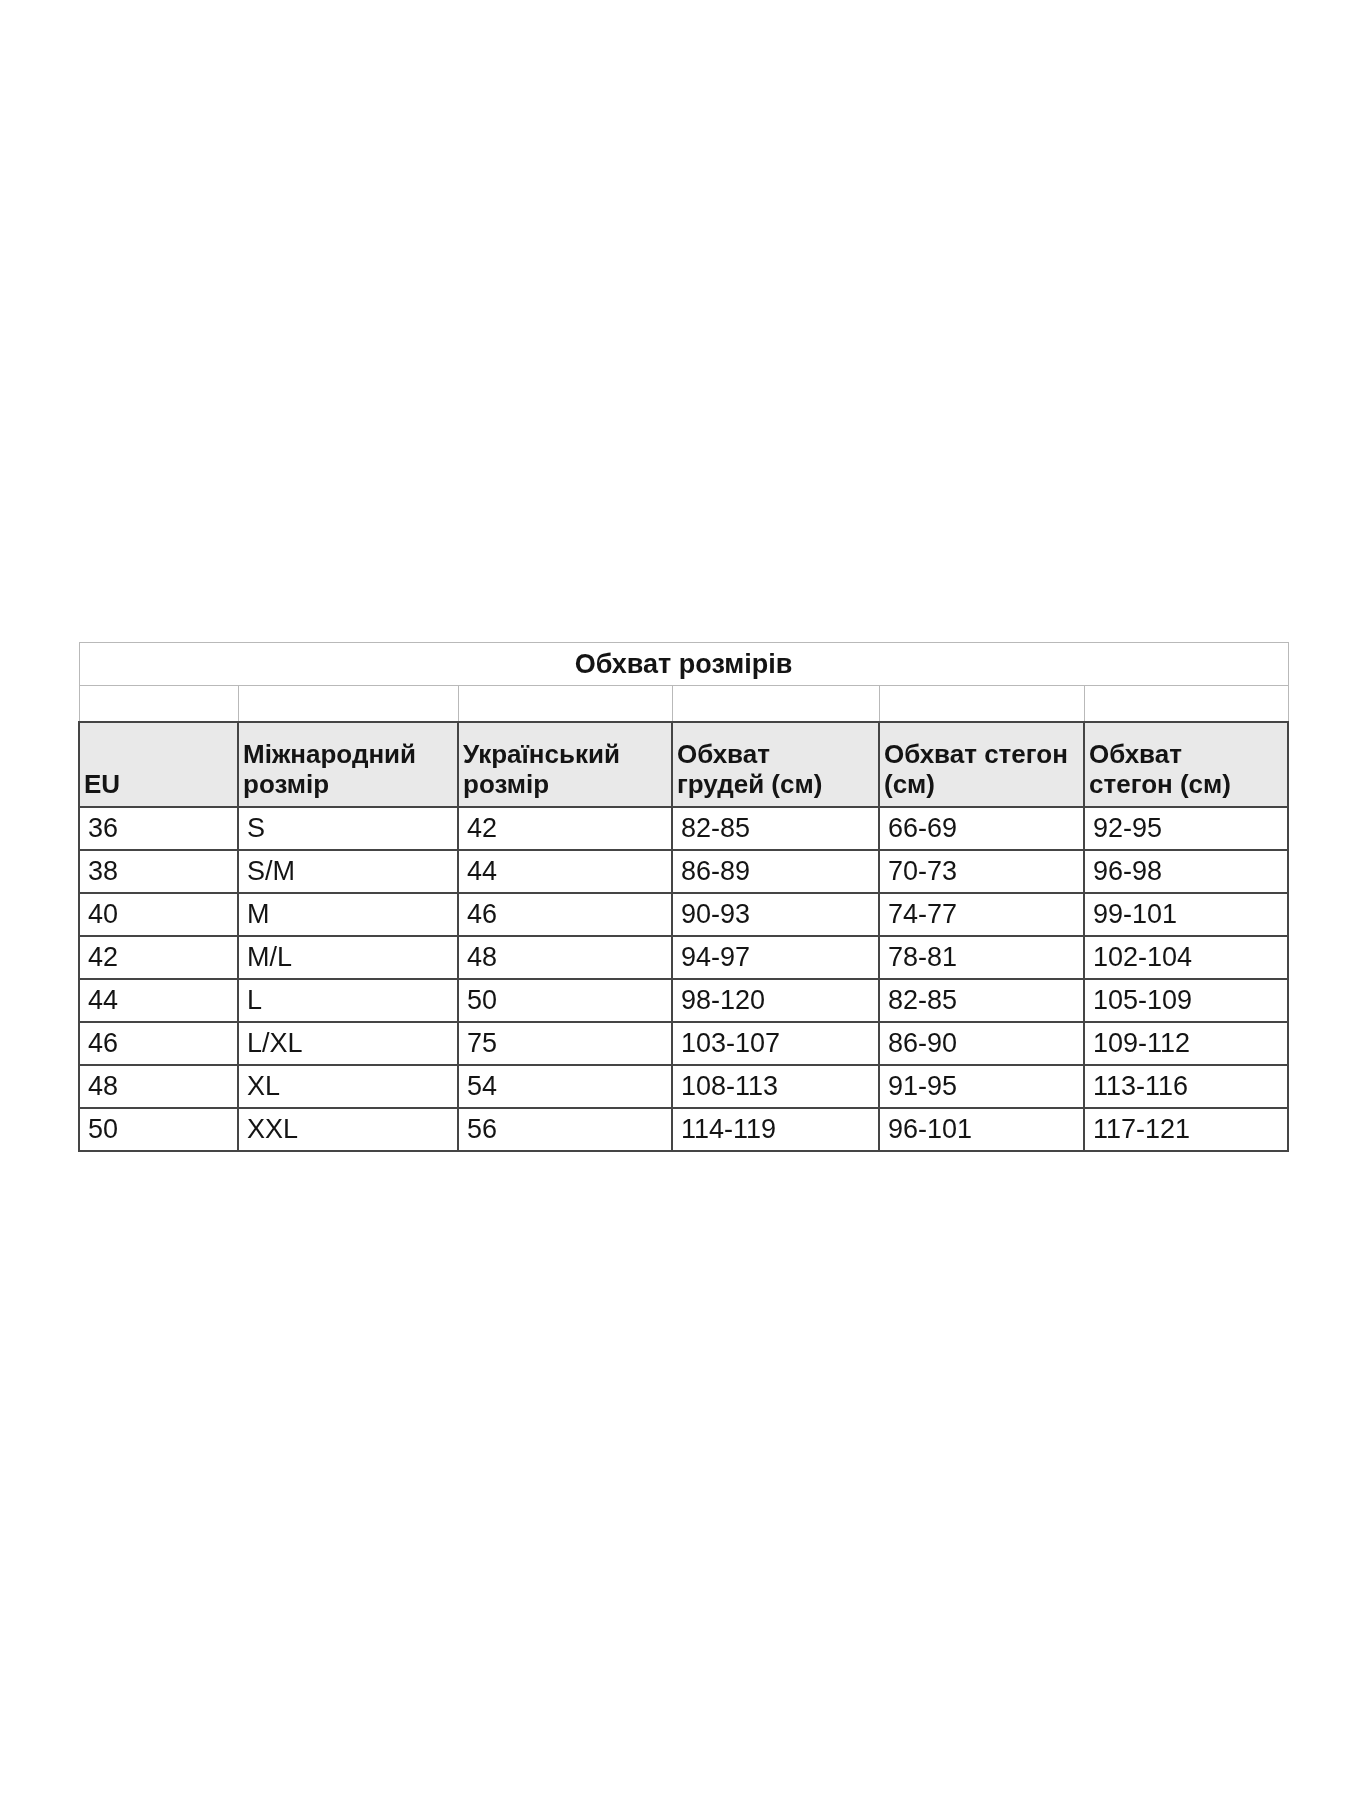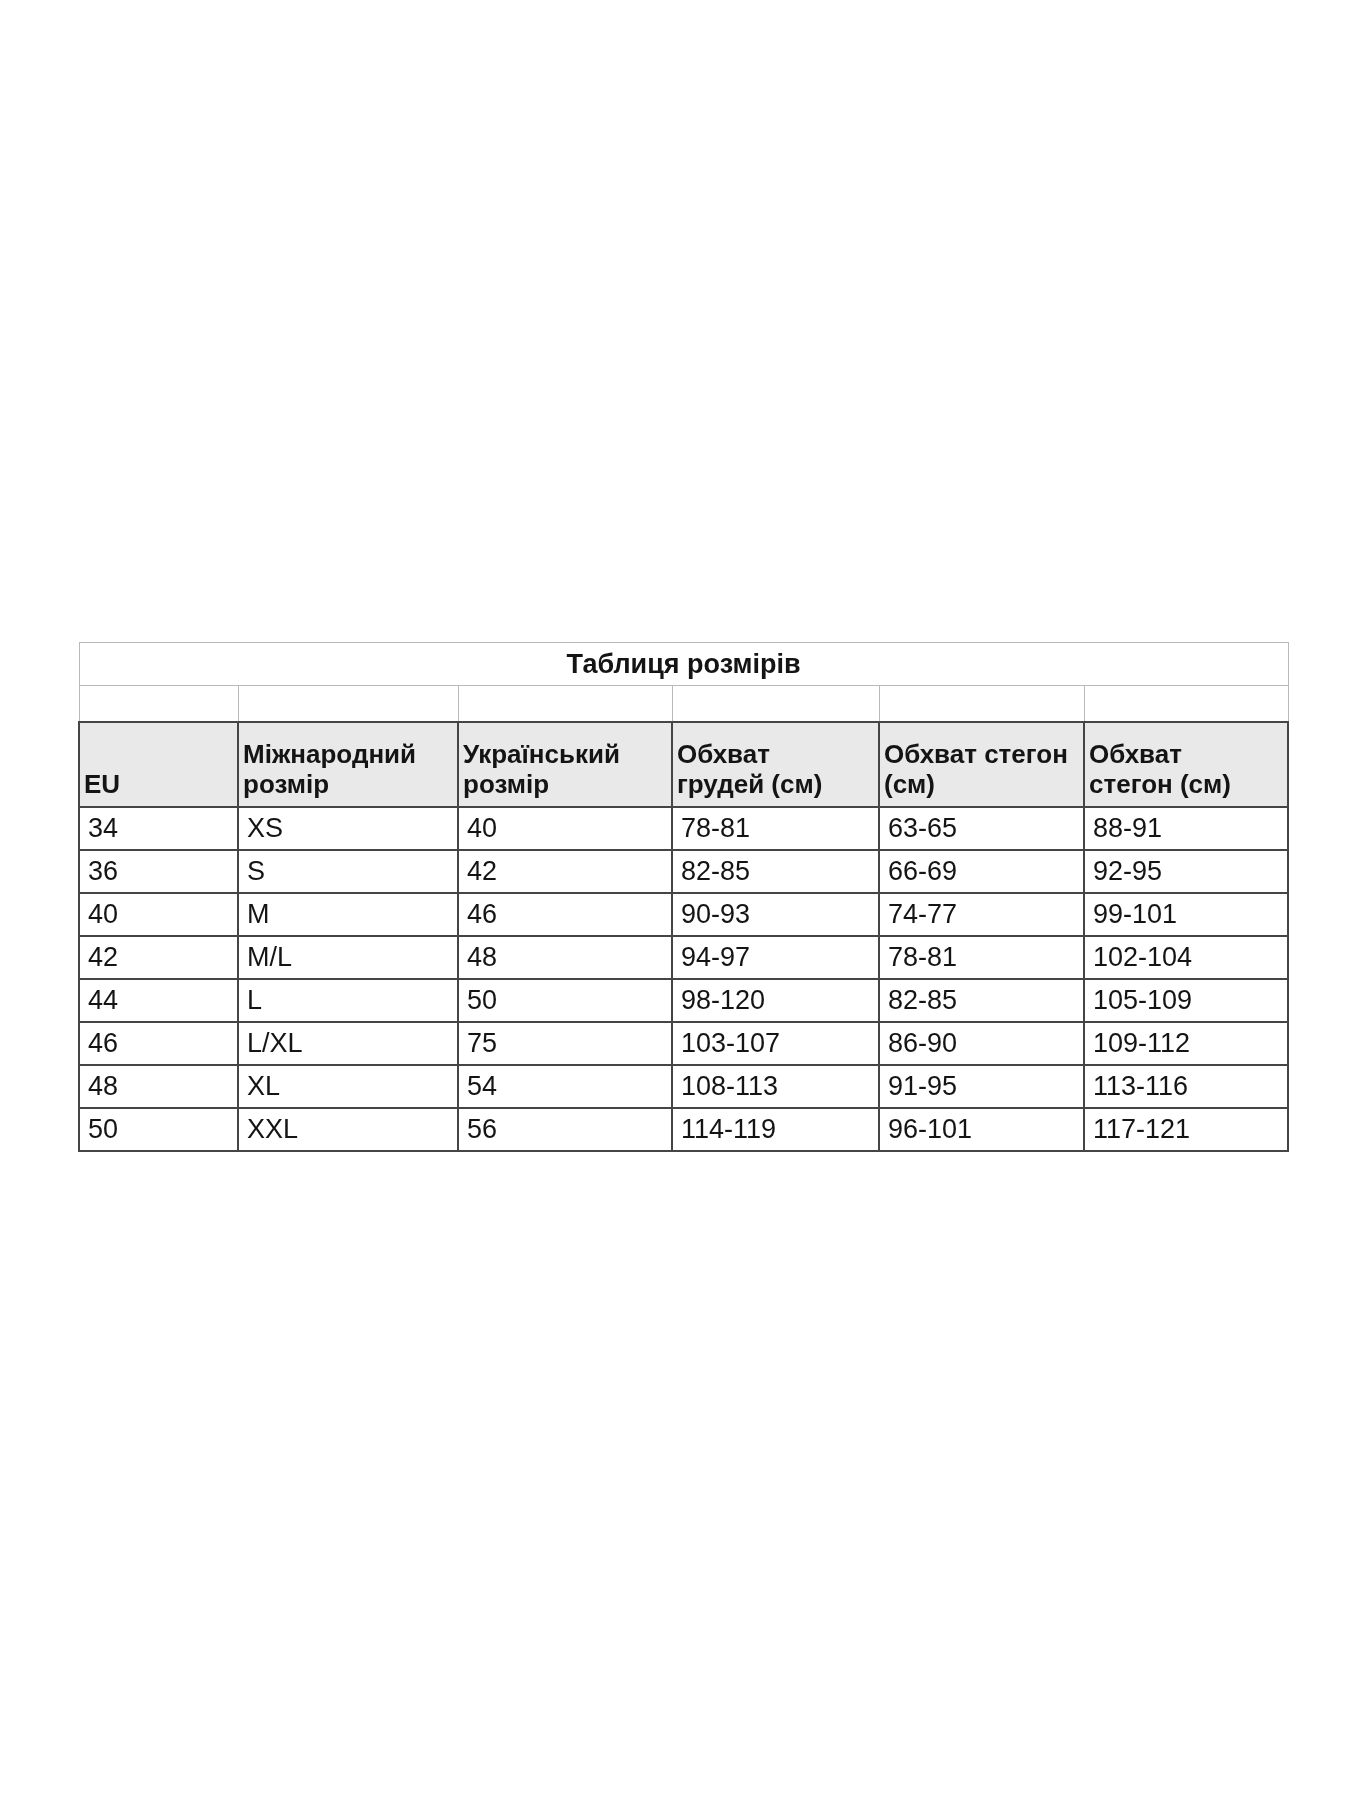--- a/index.html
+++ b/index.html
@@ -73,21 +73,21 @@
   <colgroup>
     <col style="width:159px">
     <col style="width:220px">
     <col style="width:214px">
     <col style="width:207px">
     <col style="width:205px">
     <col style="width:204px">
   </colgroup>
   <thead>
     <tr>
-      <td class="title-cell" colspan="6">Таблиця розмірів</td>
+      <td class="title-cell" colspan="6">Обхват розмірів</td>
     </tr>
     <tr class="spacer-row">
       <td></td>
       <td></td>
       <td></td>
       <td></td>
       <td></td>
       <td></td>
     </tr>
     <tr class="header-row">
@@ -100,35 +100,35 @@
         <th>Обхват
 грудей (см)</th>
         <th>Обхват стегон
 (см)</th>
         <th>Обхват
 стегон (см)</th>
       </tr>
   </thead>
   <tbody class="data-body">
 
-  <tr>
-        <td>34</td>
-        <td>XS</td>
-        <td>40</td>
-        <td>78-81</td>
-        <td>63-65</td>
-        <td>88-91</td>
-      </tr>
       <tr>
         <td>36</td>
         <td>S</td>
         <td>42</td>
         <td>82-85</td>
         <td>66-69</td>
         <td>92-95</td>
+      </tr>
+      <tr>
+        <td>38</td>
+        <td>S/M</td>
+        <td>44</td>
+        <td>86-89</td>
+        <td>70-73</td>
+        <td>96-98</td>
       </tr>
       <tr>
         <td>40</td>
         <td>M</td>
         <td>46</td>
         <td>90-93</td>
         <td>74-77</td>
         <td>99-101</td>
       </tr>
       <tr>

